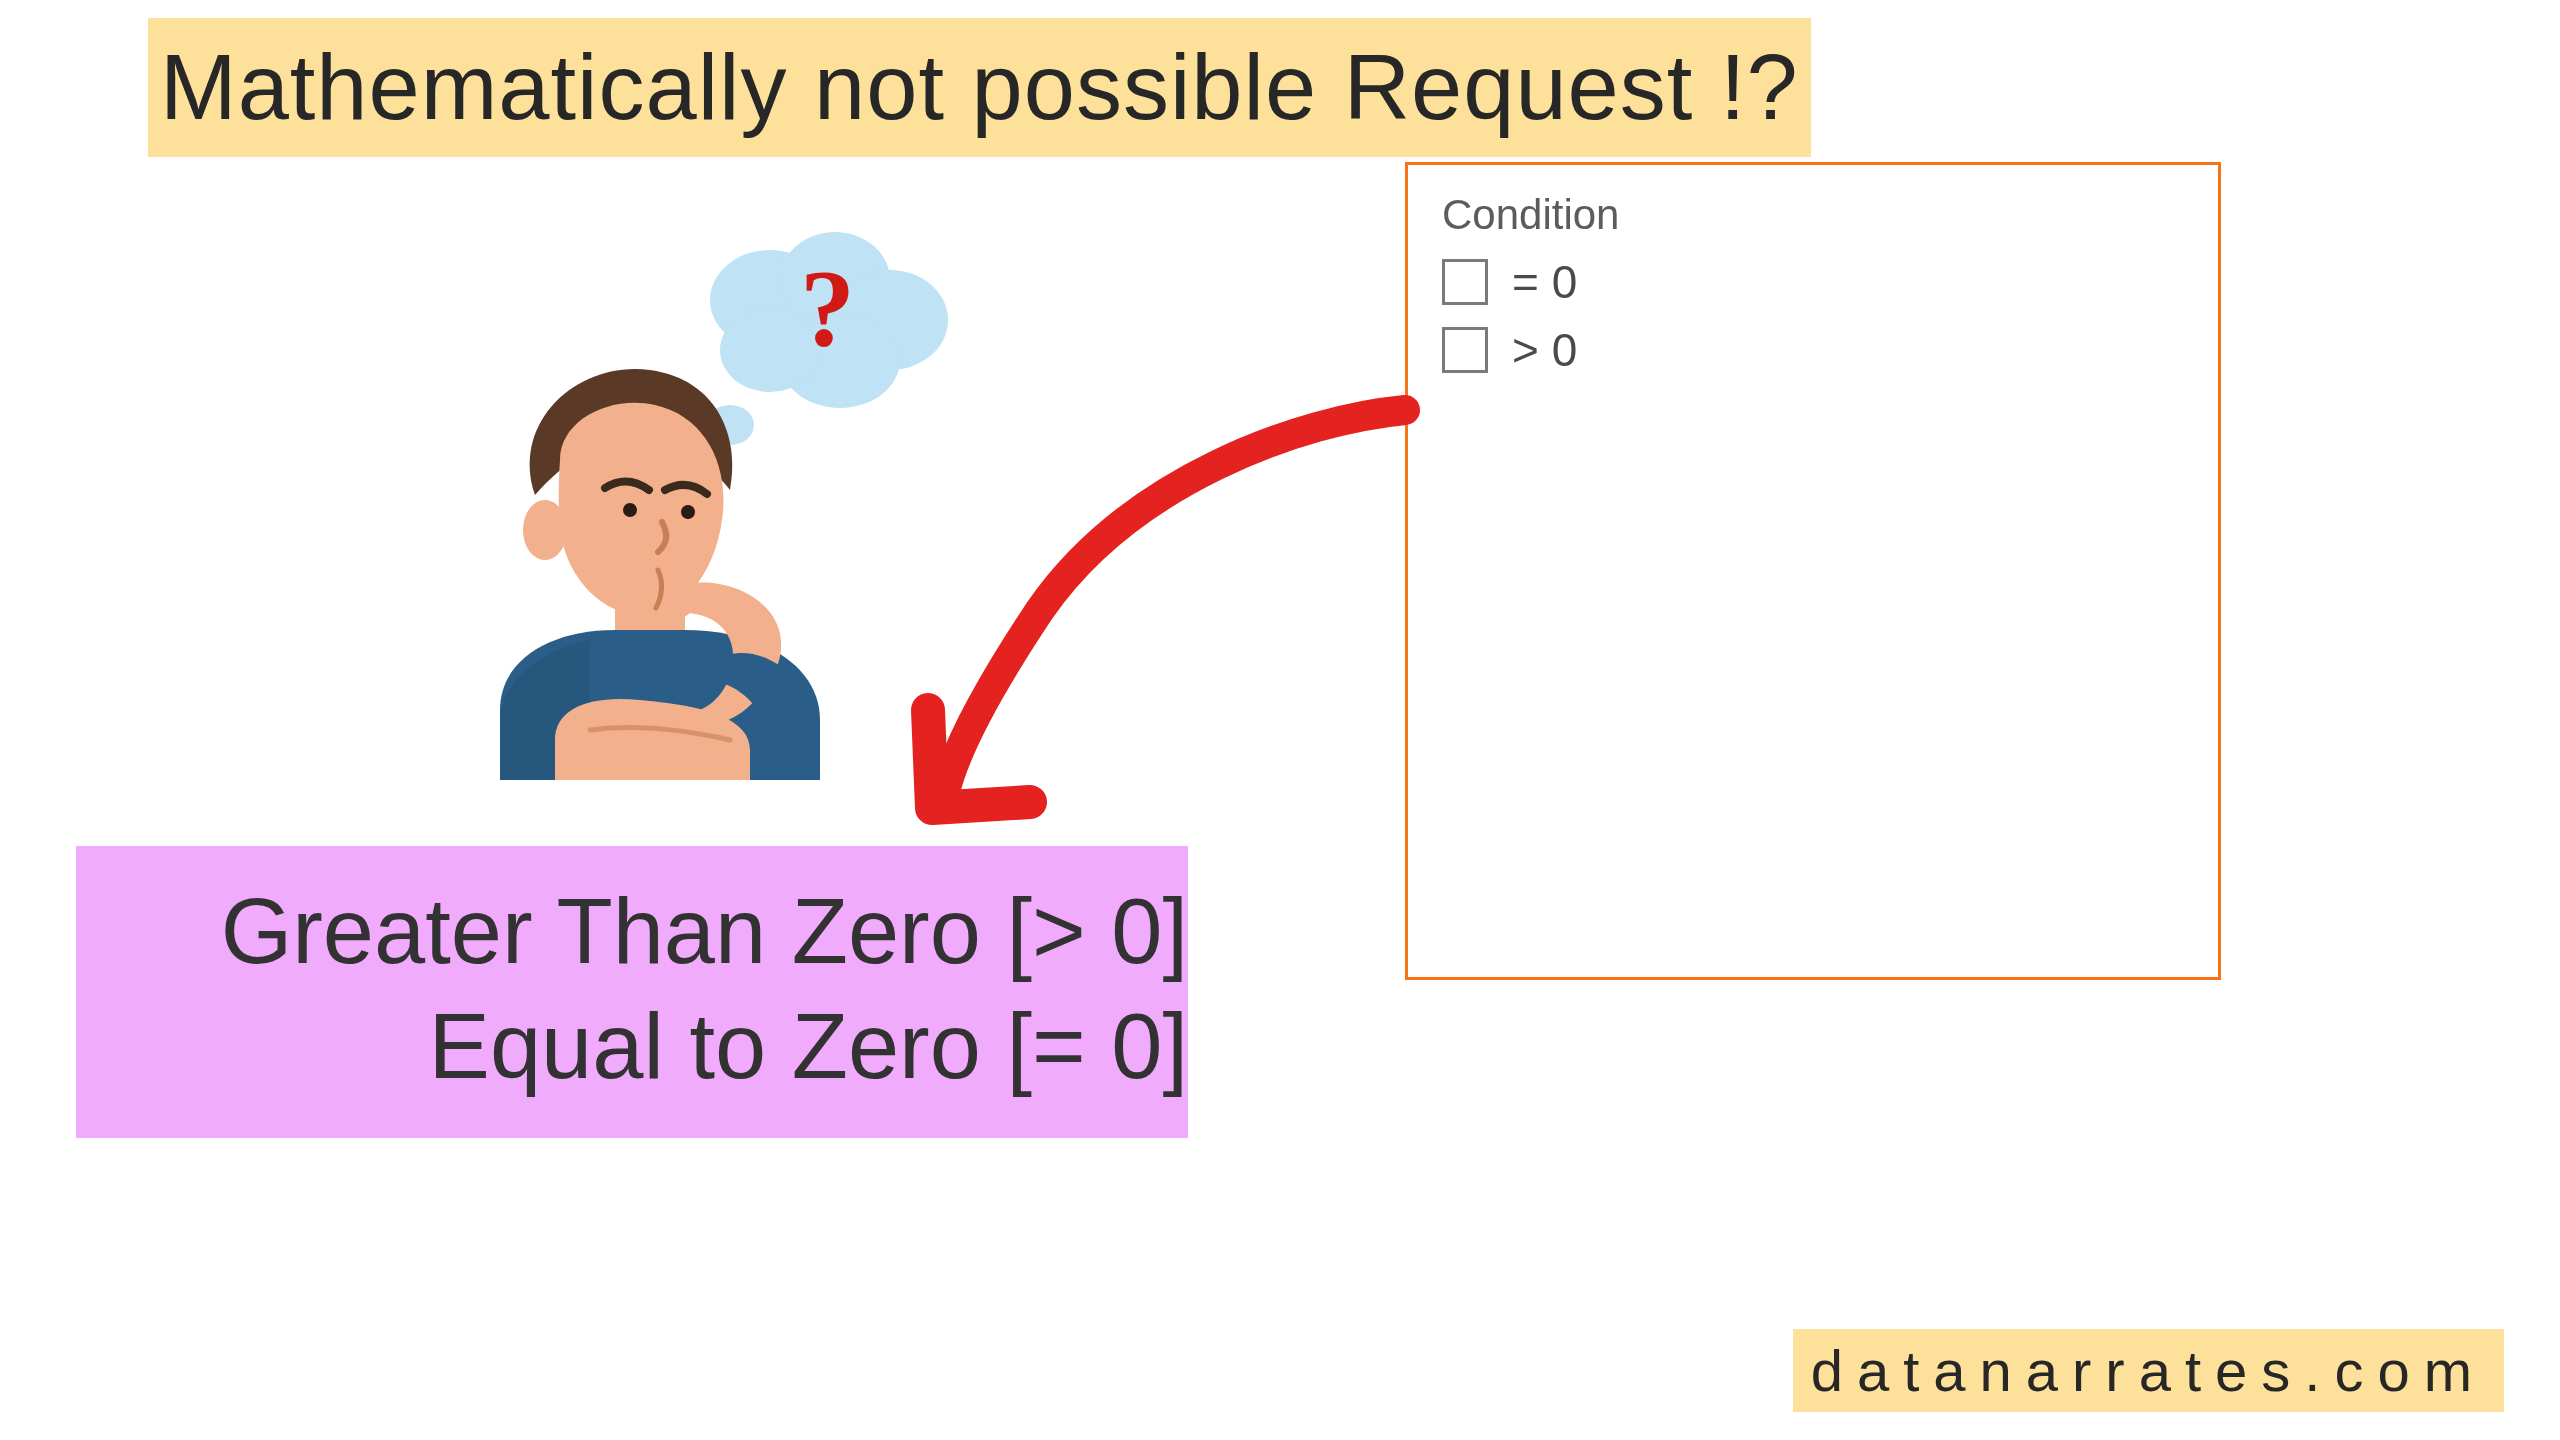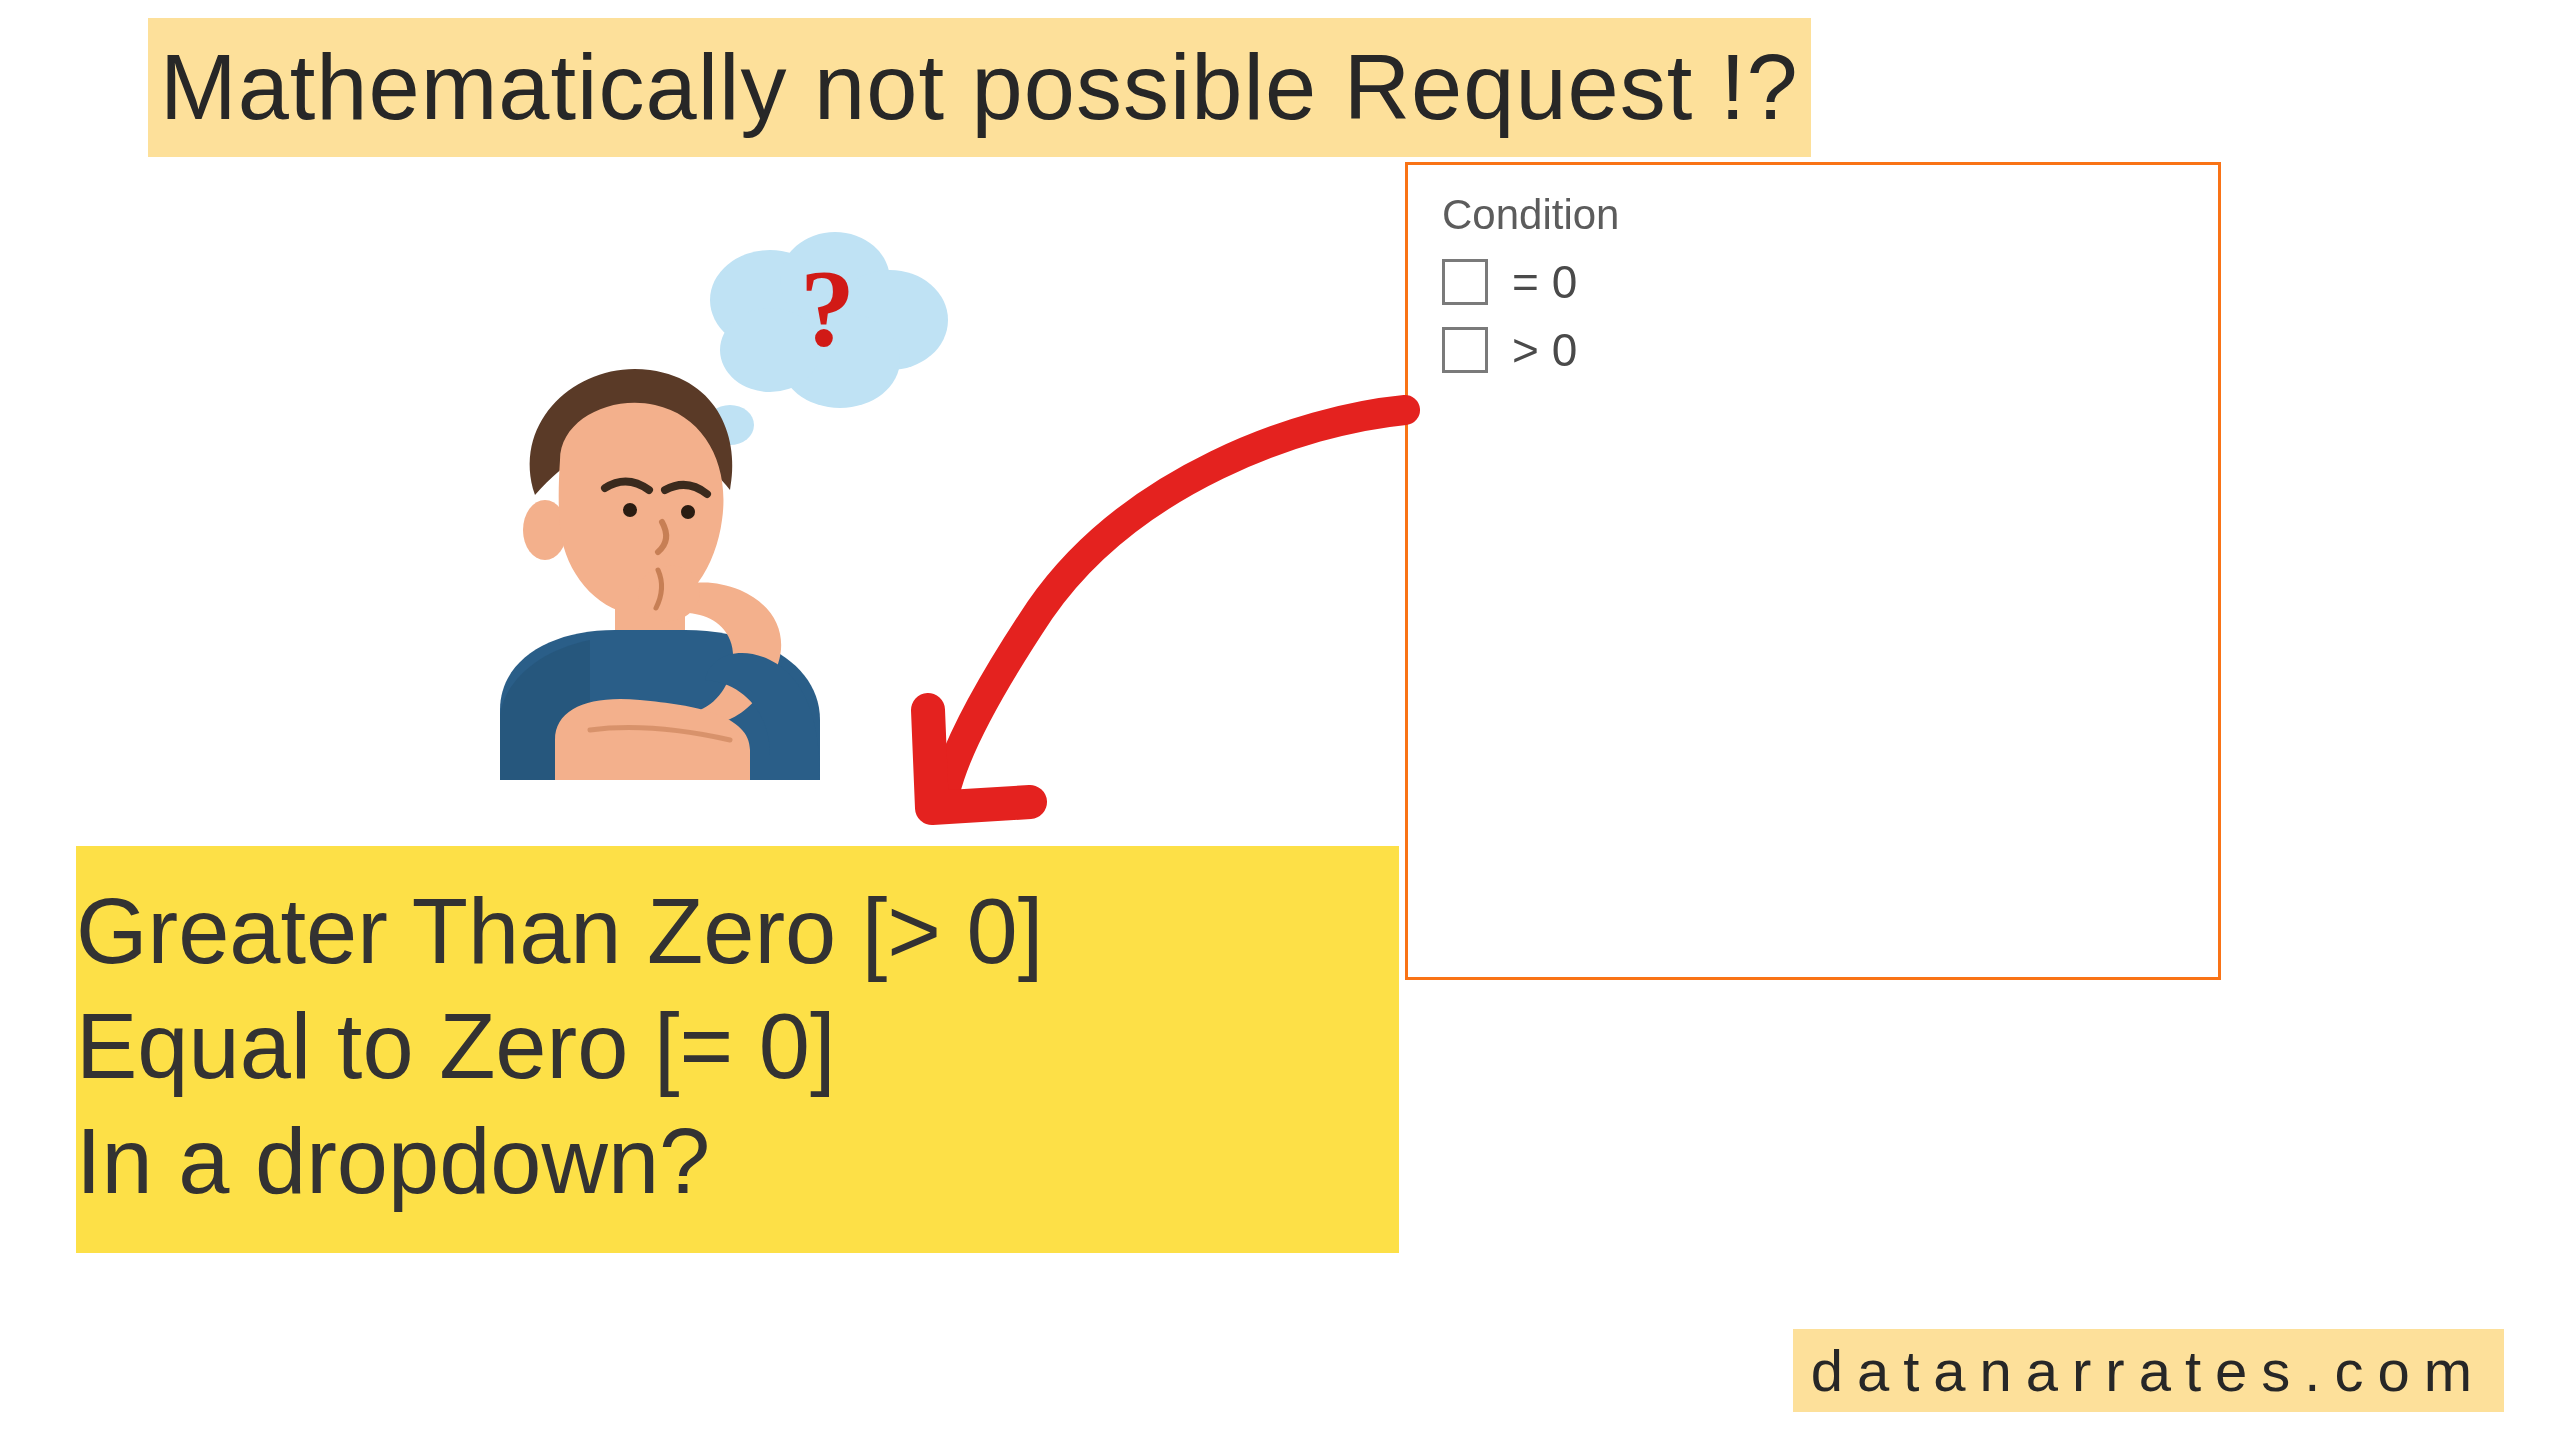--- a/index.html
+++ b/index.html
@@ -82,23 +82,23 @@
     width: 560px;
     height: 460px;
     pointer-events: none;
   }
 
   
   #bottom-box {
     position: absolute;
     top: 846px;
     left: 76px;
-    width: 1323px;
-    background: #fde047;
-    text-align: left;
+    width: 1112px;
+    background: #f0abfc;
+    text-align: right;
     padding: 28px 0 34px 0;
     color: #333232;
   }
   #bottom-box .line {
     font-size: 92px;
     font-weight: 500;
     line-height: 1.25;
   }
 
   
@@ -217,16 +217,15 @@
              C 110 295 75 360 65 402" stroke="#e4221f" stroke-width="30" fill="none" stroke-linecap="round"></path>
     <path d="M48 320
              L52 418
              L150 412" stroke="#e4221f" stroke-width="34" fill="none" stroke-linecap="round" stroke-linejoin="round"></path>
   </svg>
 </div>
 
 <div id="bottom-box">
   <div class="line">Greater Than Zero [&gt; 0]</div>
   <div class="line">Equal to Zero [= 0]</div>
-  <div class="line">In a dropdown?</div>
 </div>
 
 <div id="brand" class="highlight">datanarrates.com</div>
 
 </body></html>

